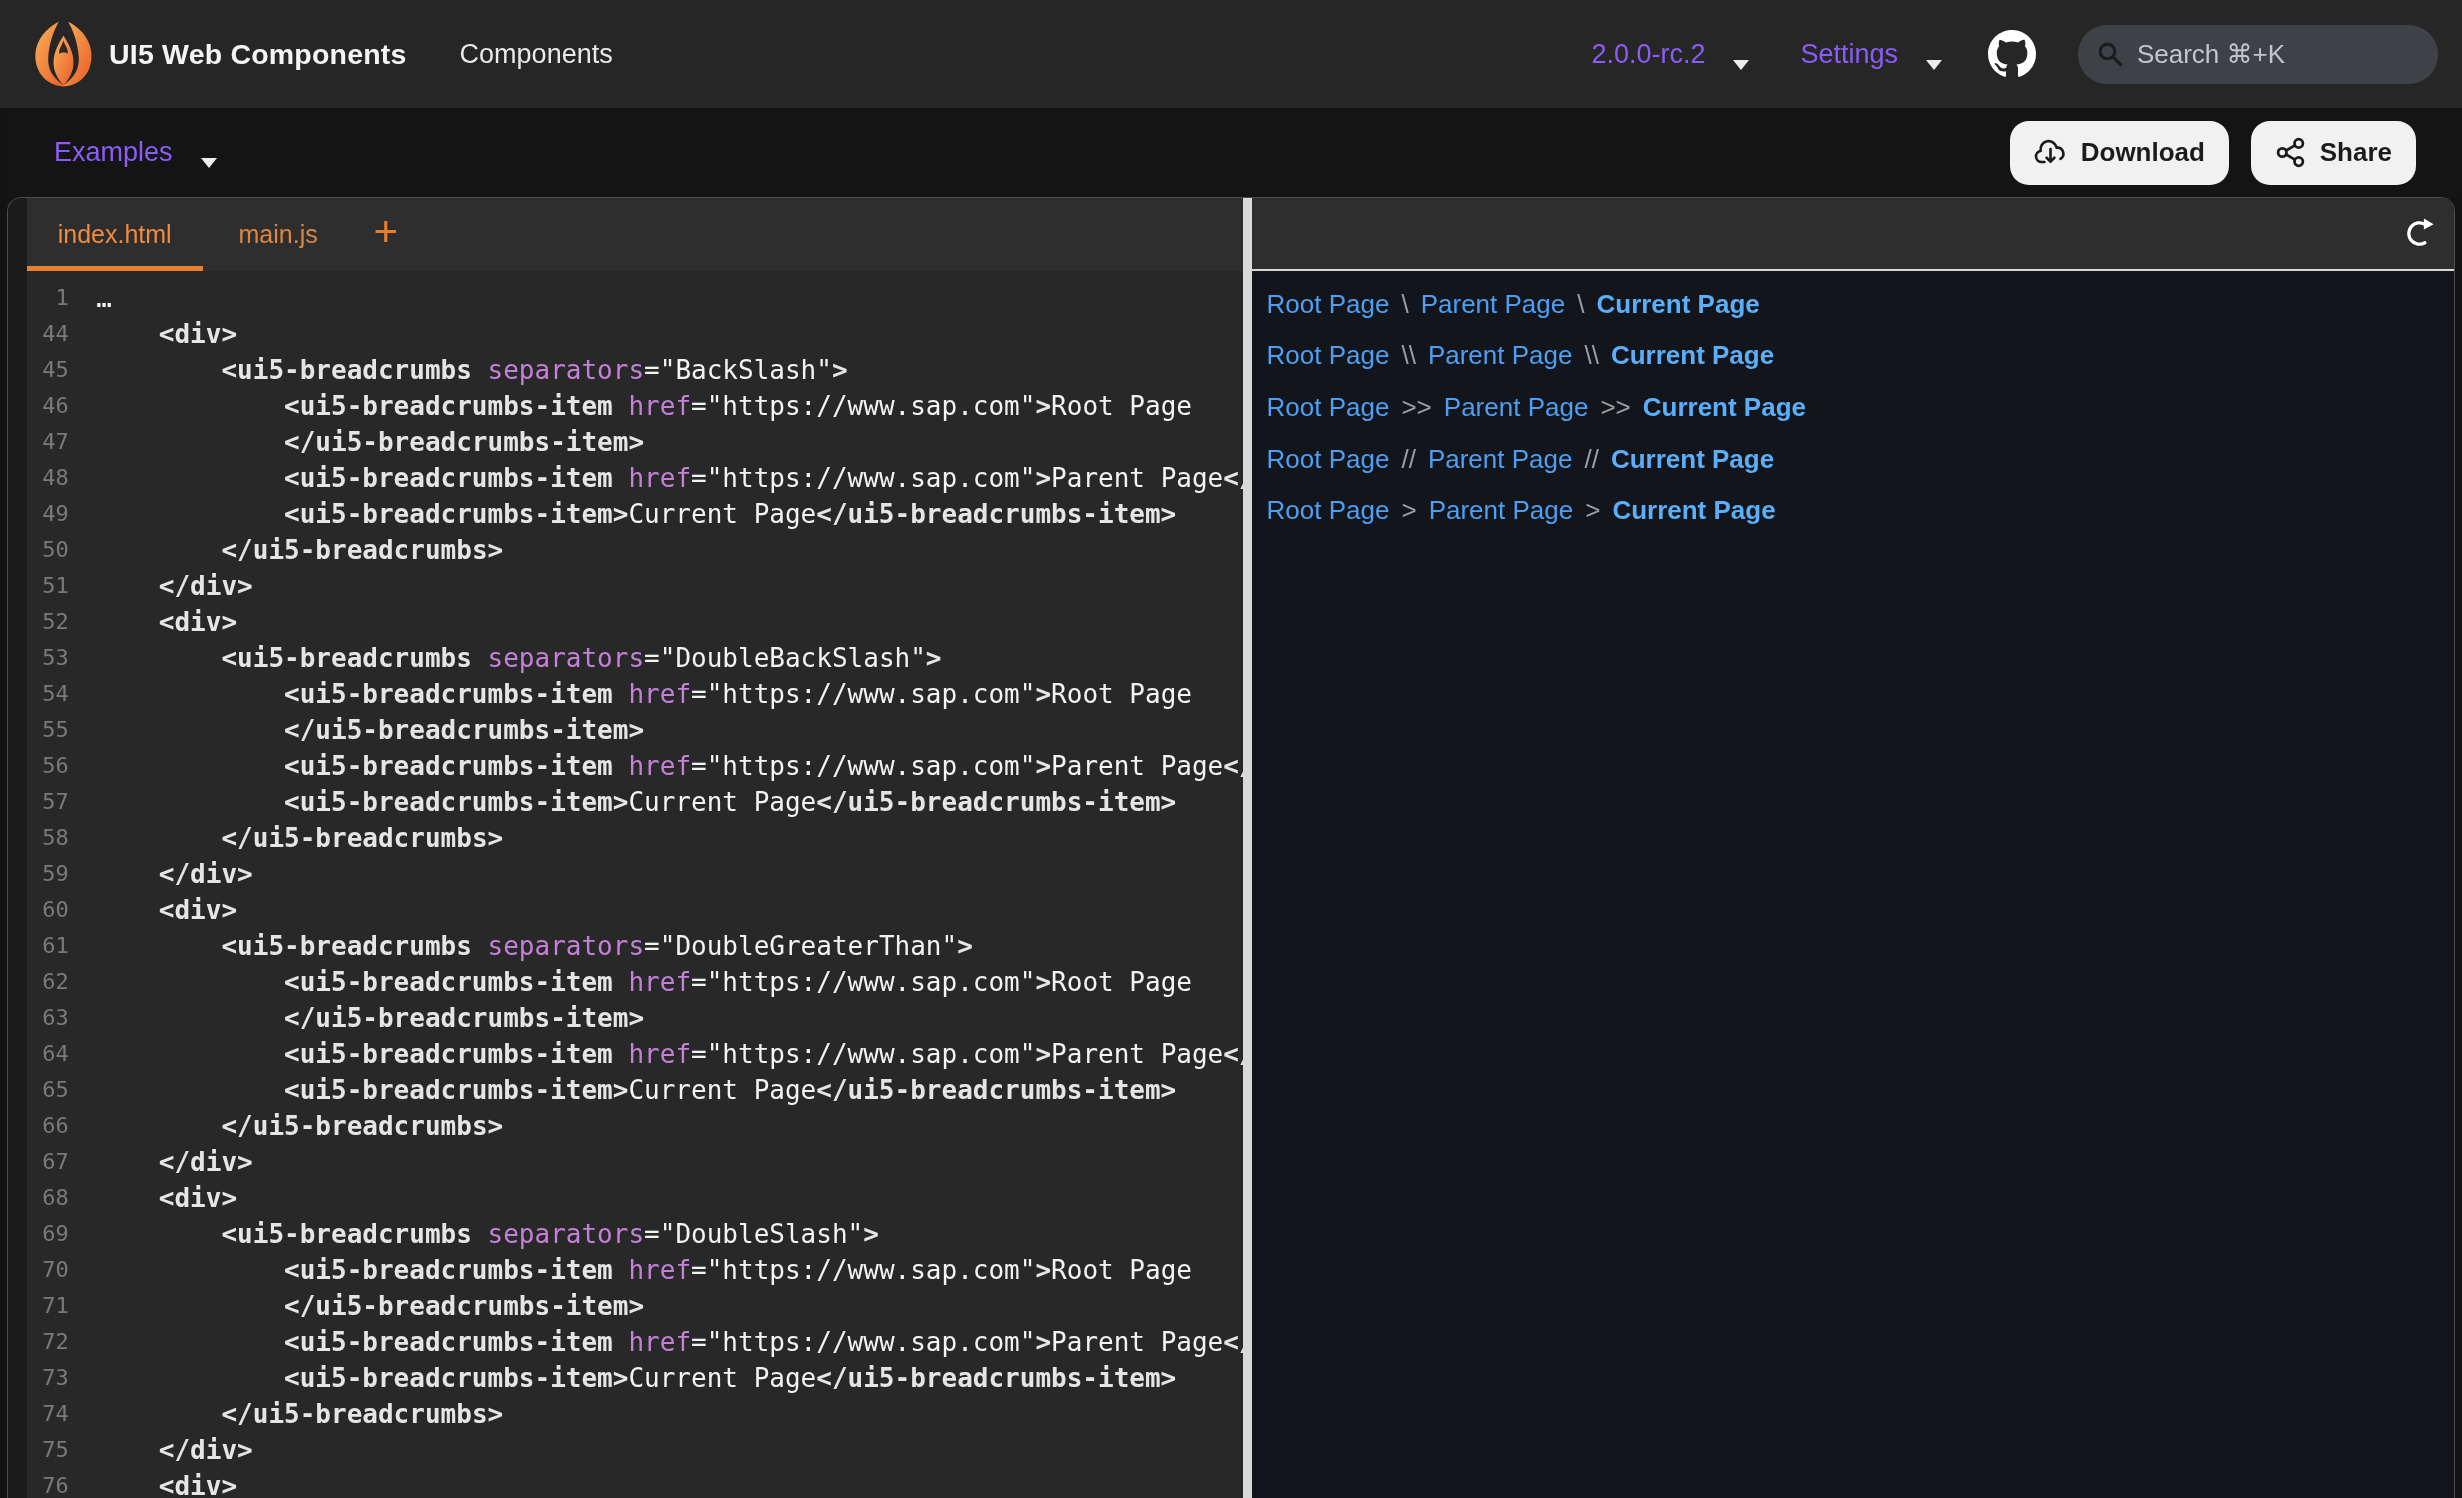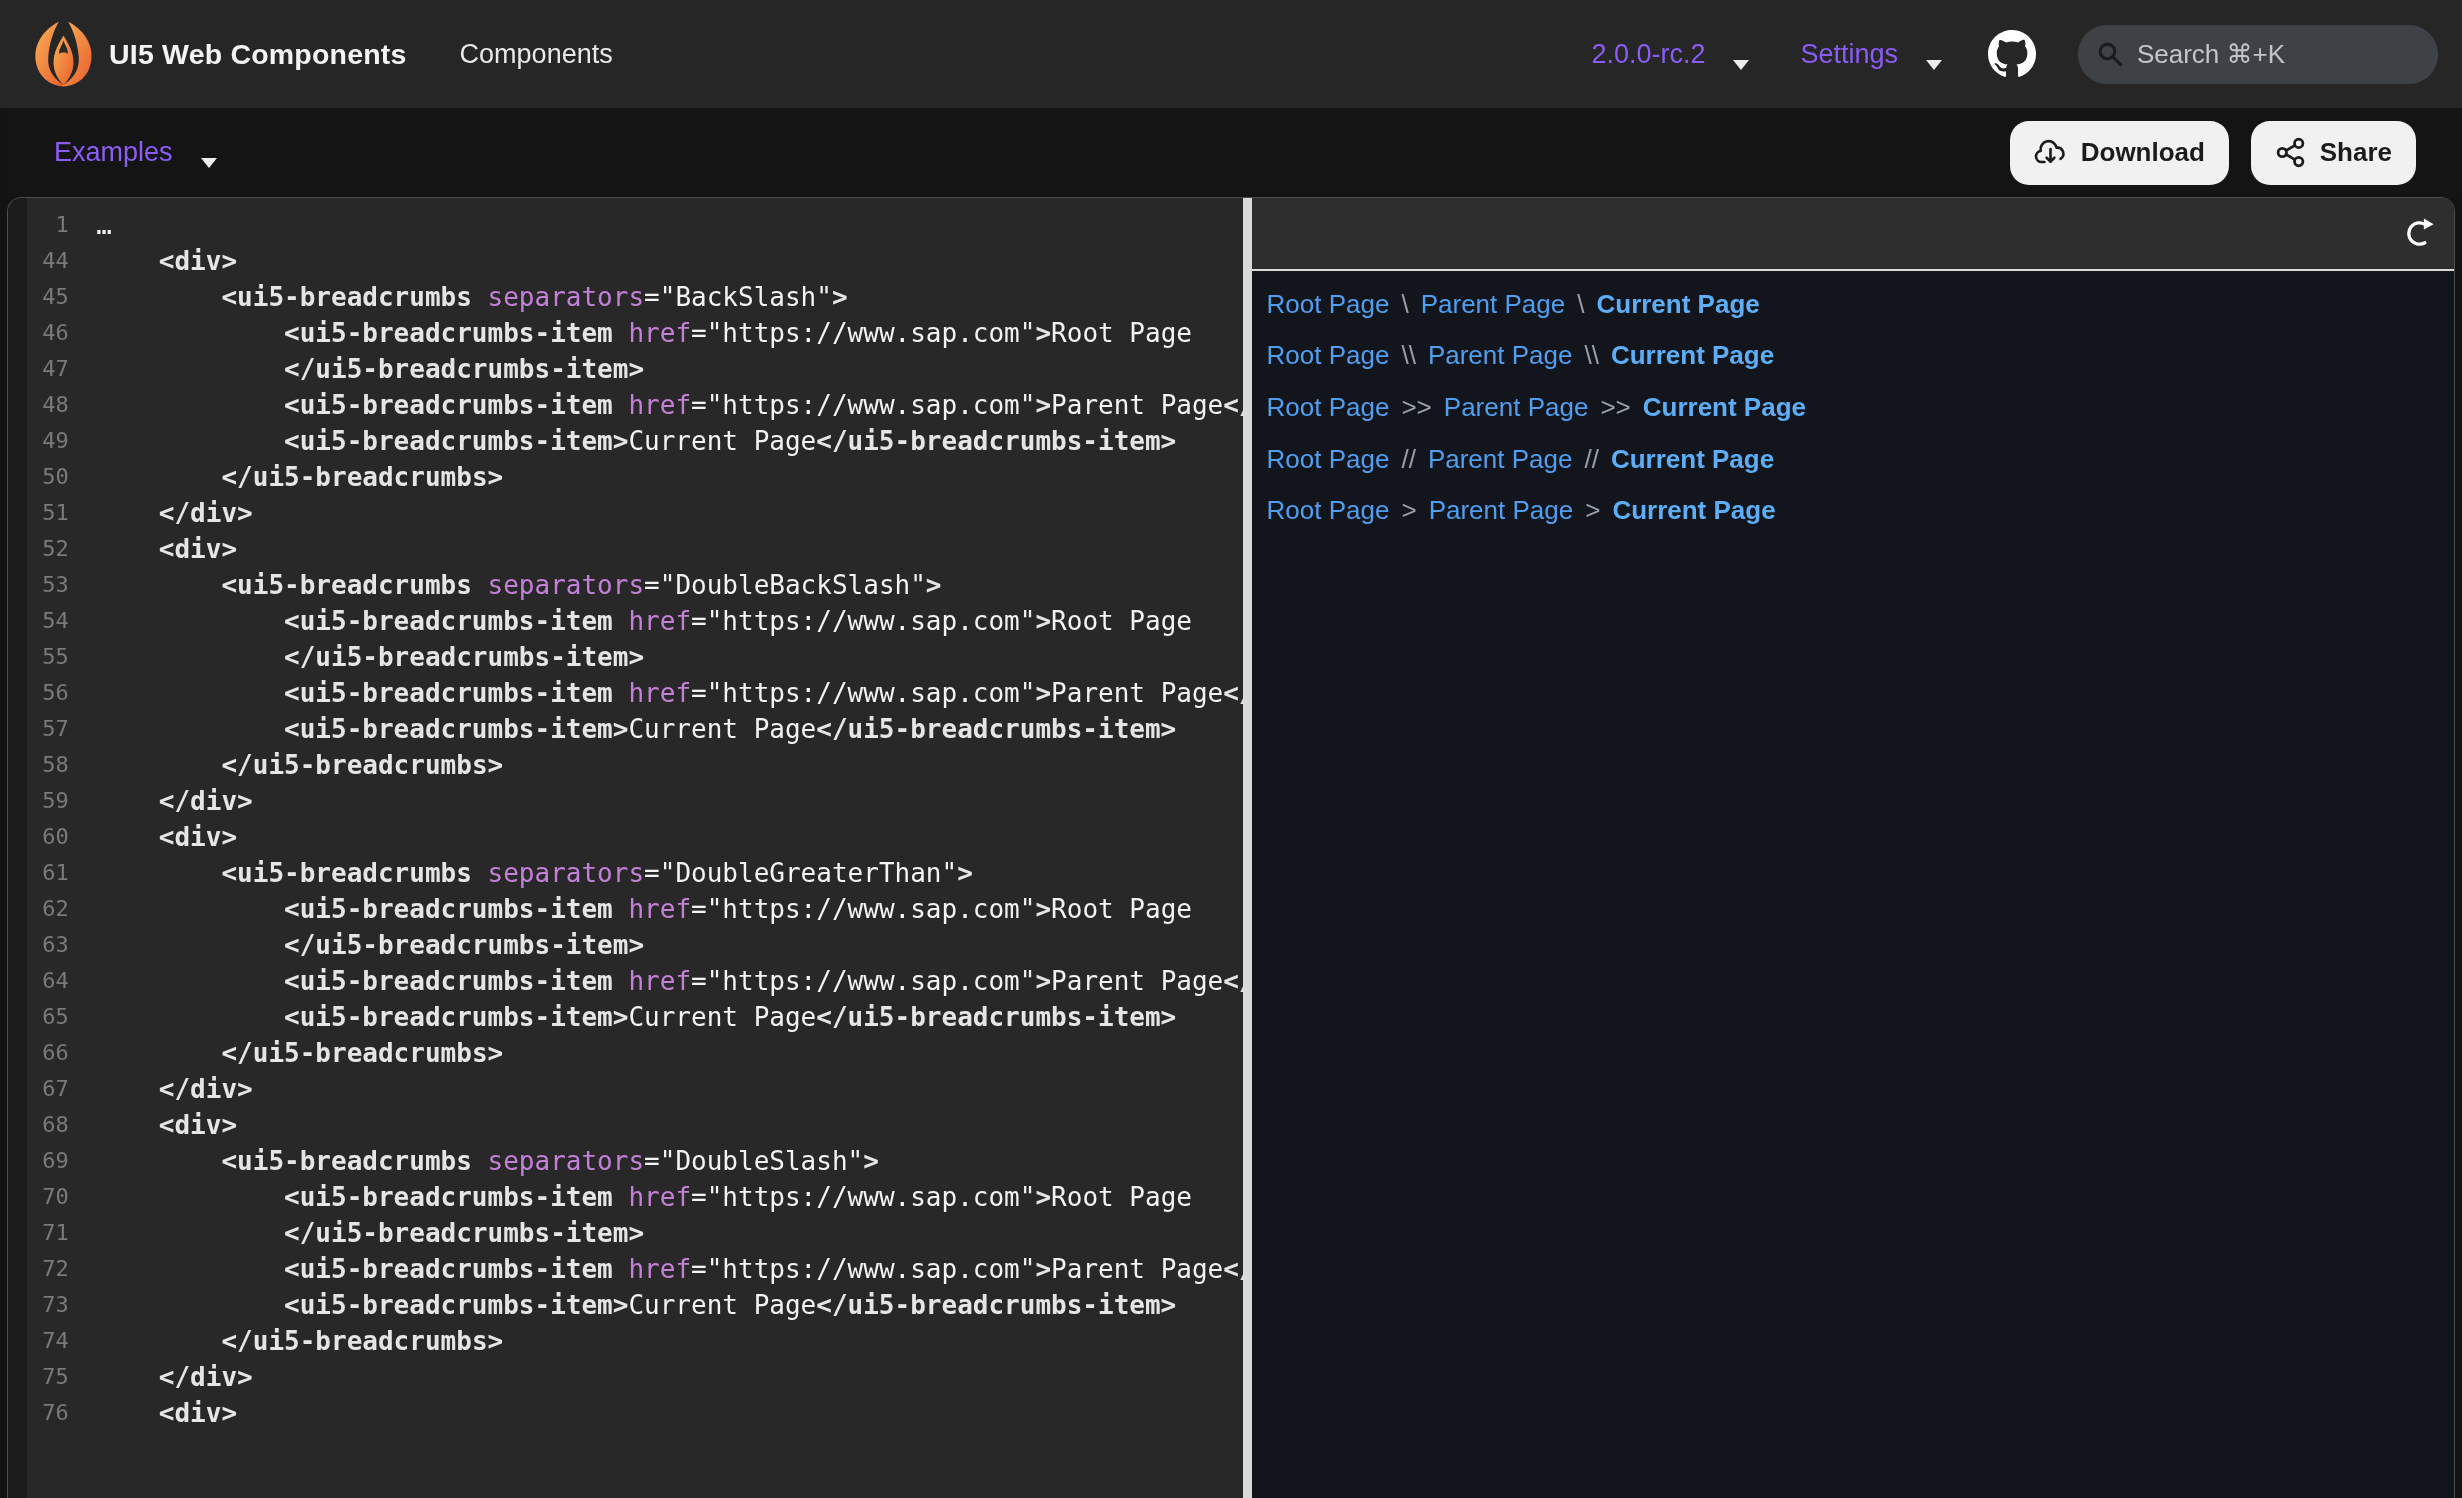--- a/index.html
+++ b/index.html
@@ -144,20 +144,26 @@
       </svg>
       <span>Share</span>
     </button>
   </div>
 </div>
 
 <div class="panel">
   <div class="rail"></div>
 
   <div class="editor">
+    <div class="tabbar">
+
+    <div class="tab active">index.html</div>
+        <div class="tab">main.js</div>
+        <div class="tab-add">+</div>
+      </div>
     <div class="code">
 
     <div class="cline"><span class="ln">1</span><span class="lc"><span>…</span></span></div>
         <div class="cline"><span class="ln">44</span><span class="lc"><span>    </span><span class="tg">&lt;div&gt;</span></span></div>
         <div class="cline"><span class="ln">45</span><span class="lc"><span>        </span><span class="tg">&lt;ui5-breadcrumbs</span><span> </span><span class="at">separators</span><span>="BackSlash"</span><span class="tg">&gt;</span></span></div>
         <div class="cline"><span class="ln">46</span><span class="lc"><span>            </span><span class="tg">&lt;ui5-breadcrumbs-item</span><span> </span><span class="at">href</span><span>="https://www.sap.com"</span><span class="tg">&gt;</span><span>Root Page</span></span></div>
         <div class="cline"><span class="ln">47</span><span class="lc"><span>            </span><span class="tg">&lt;/ui5-breadcrumbs-item&gt;</span></span></div>
         <div class="cline"><span class="ln">48</span><span class="lc"><span>            </span><span class="tg">&lt;ui5-breadcrumbs-item</span><span> </span><span class="at">href</span><span>="https://www.sap.com"</span><span class="tg">&gt;</span><span>Parent Page</span><span class="tg">&lt;/ui5-breadcrumbs-item&gt;</span></span></div>
         <div class="cline"><span class="ln">49</span><span class="lc"><span>            </span><span class="tg">&lt;ui5-breadcrumbs-item&gt;</span><span>Current Page</span><span class="tg">&lt;/ui5-breadcrumbs-item&gt;</span></span></div>
         <div class="cline"><span class="ln">50</span><span class="lc"><span>        </span><span class="tg">&lt;/ui5-breadcrumbs&gt;</span></span></div>

